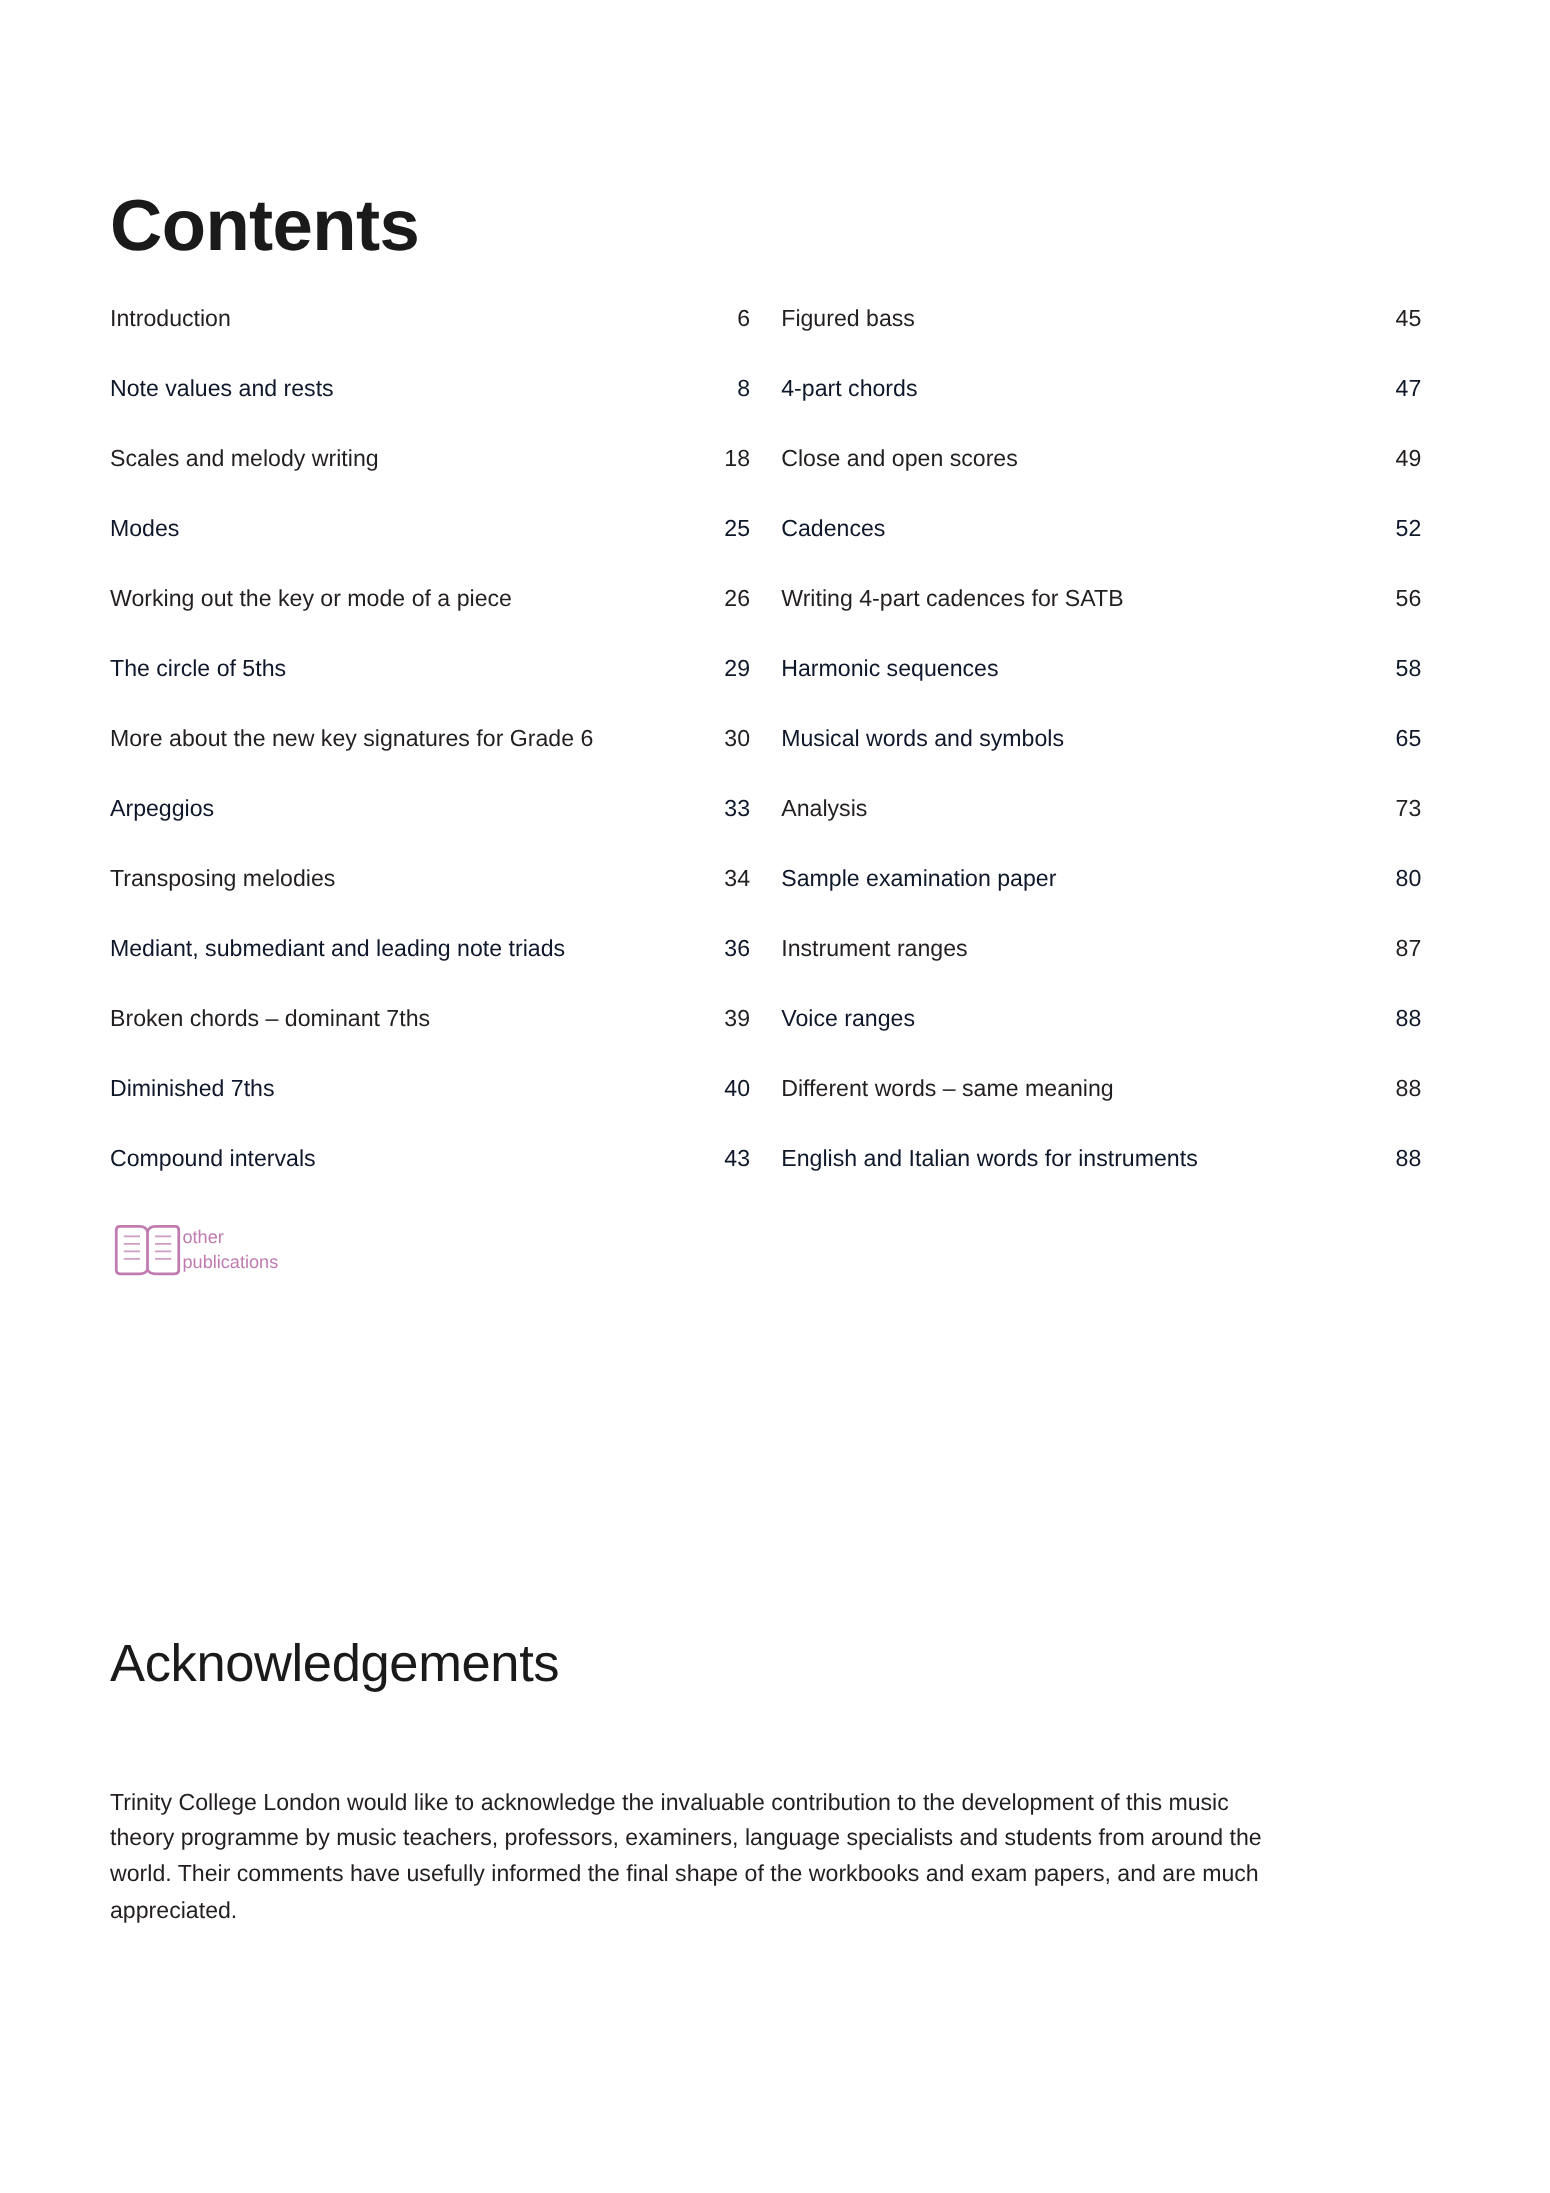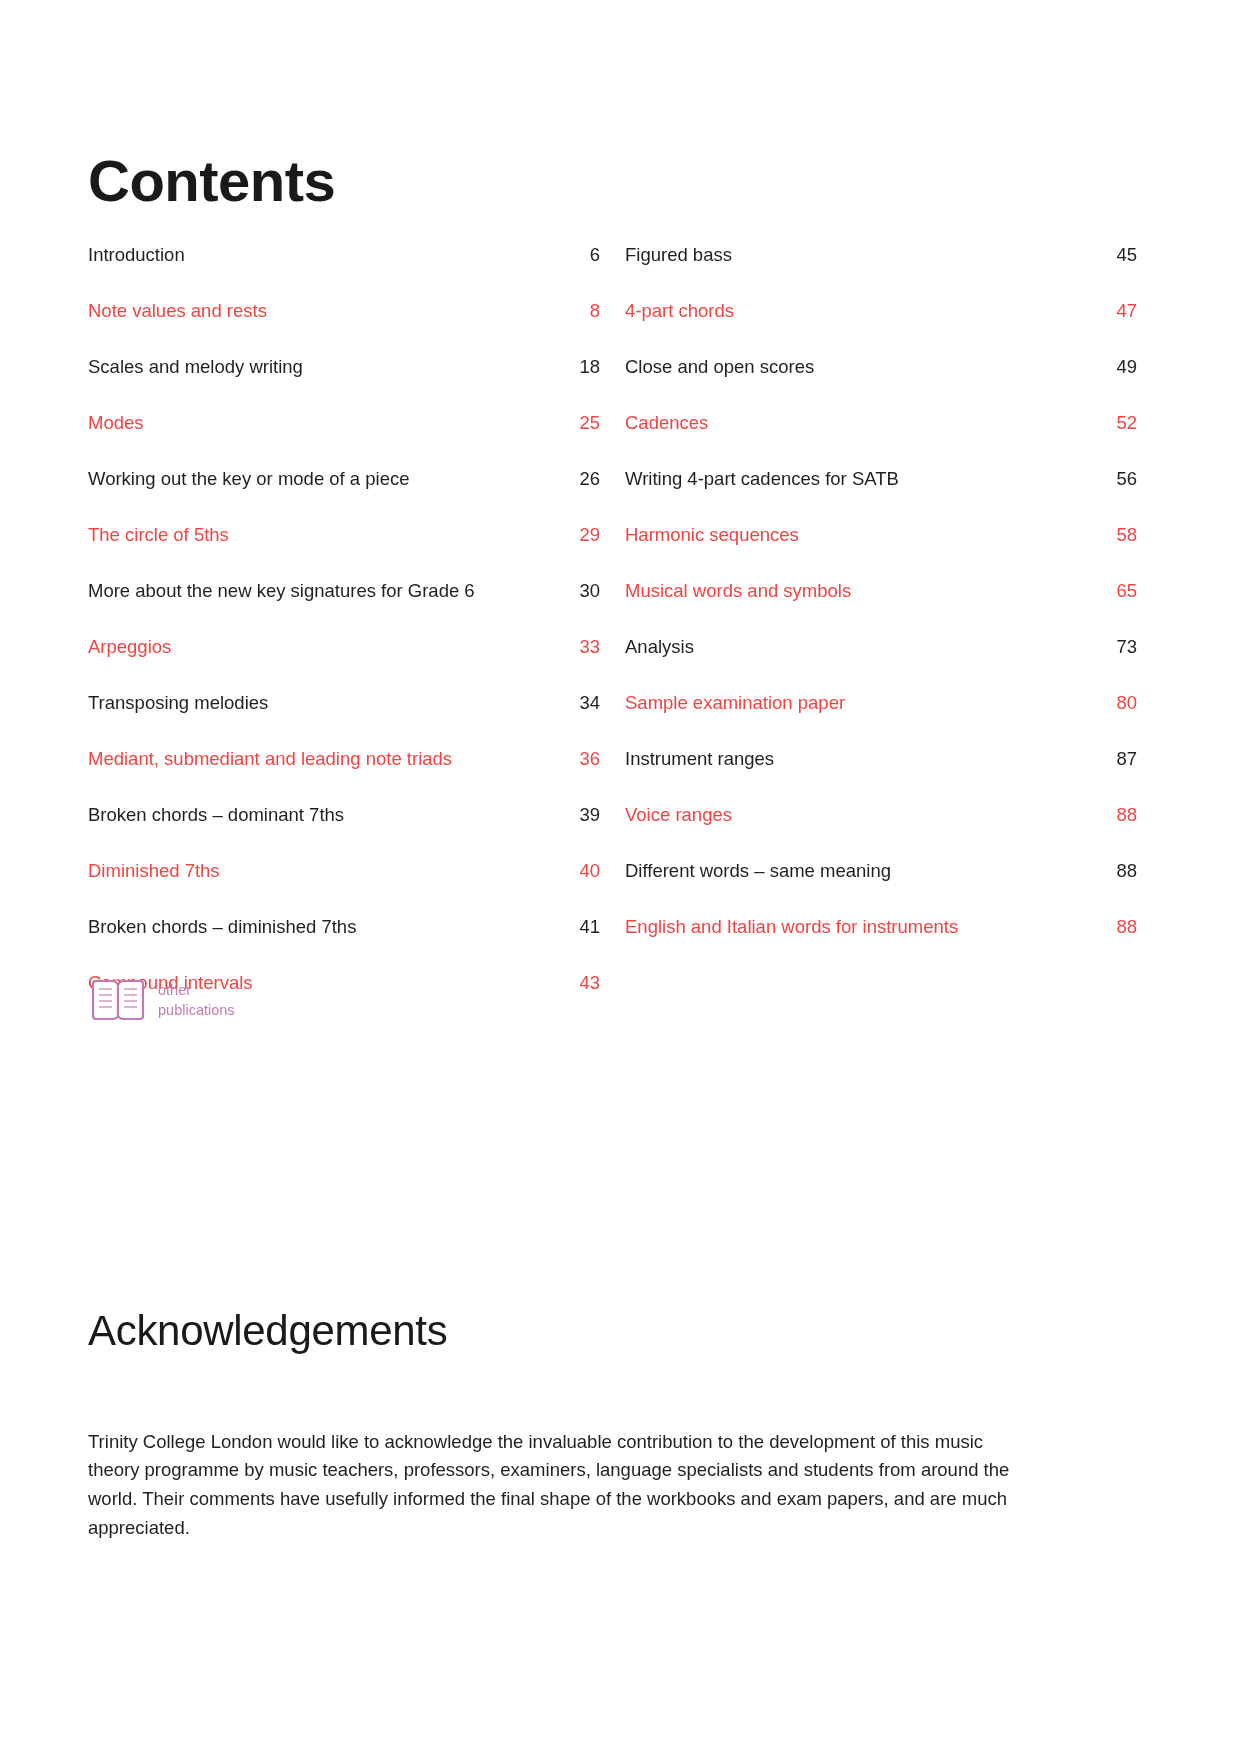--- a/index.html
+++ b/index.html
@@ -71,31 +71,30 @@
   .toc-page {
     flex: 0 0 auto;
     text-align: right;
     min-width: 26px;
   }
   .dark {
     color: #231f20;
   }
   .dark .toc-dots::after { color: #8d8a8c; }
   .pink {
-    color: #ef4444;
+    color: #0f172a;
   }
   .pink .toc-dots::after { color: #d6aacb; }
 
   .other-pub {
     position: absolute;
     left: 90px;
     top: 978px;
     display: flex;
     align-items: center;
-    gap: 12px;
   }
   .book-icon {
     width: 56px;
     height: 46px;
   }
   .other-pub-text {
     font-size: 14.5px;
     line-height: 1.35;
     color: #c07bb0;
   }
@@ -180,25 +179,20 @@
         </div>
         <div class="toc-row dark">
           <span class="toc-label">Broken chords – dominant 7ths</span>
           <span class="toc-dots"></span>
           <span class="toc-page">39</span>
         </div>
         <div class="toc-row pink">
           <span class="toc-label">Diminished 7ths</span>
           <span class="toc-dots"></span>
           <span class="toc-page">40</span>
-        </div>
-        <div class="toc-row dark">
-          <span class="toc-label">Broken chords – diminished 7ths</span>
-          <span class="toc-dots"></span>
-          <span class="toc-page">41</span>
         </div>
         <div class="toc-row pink">
           <span class="toc-label">Compound intervals</span>
           <span class="toc-dots"></span>
           <span class="toc-page">43</span>
         </div>
       </div>
     <div class="toc-col" id="col-right">
         <div class="toc-row dark">
           <span class="toc-label">Figured bass</span>

